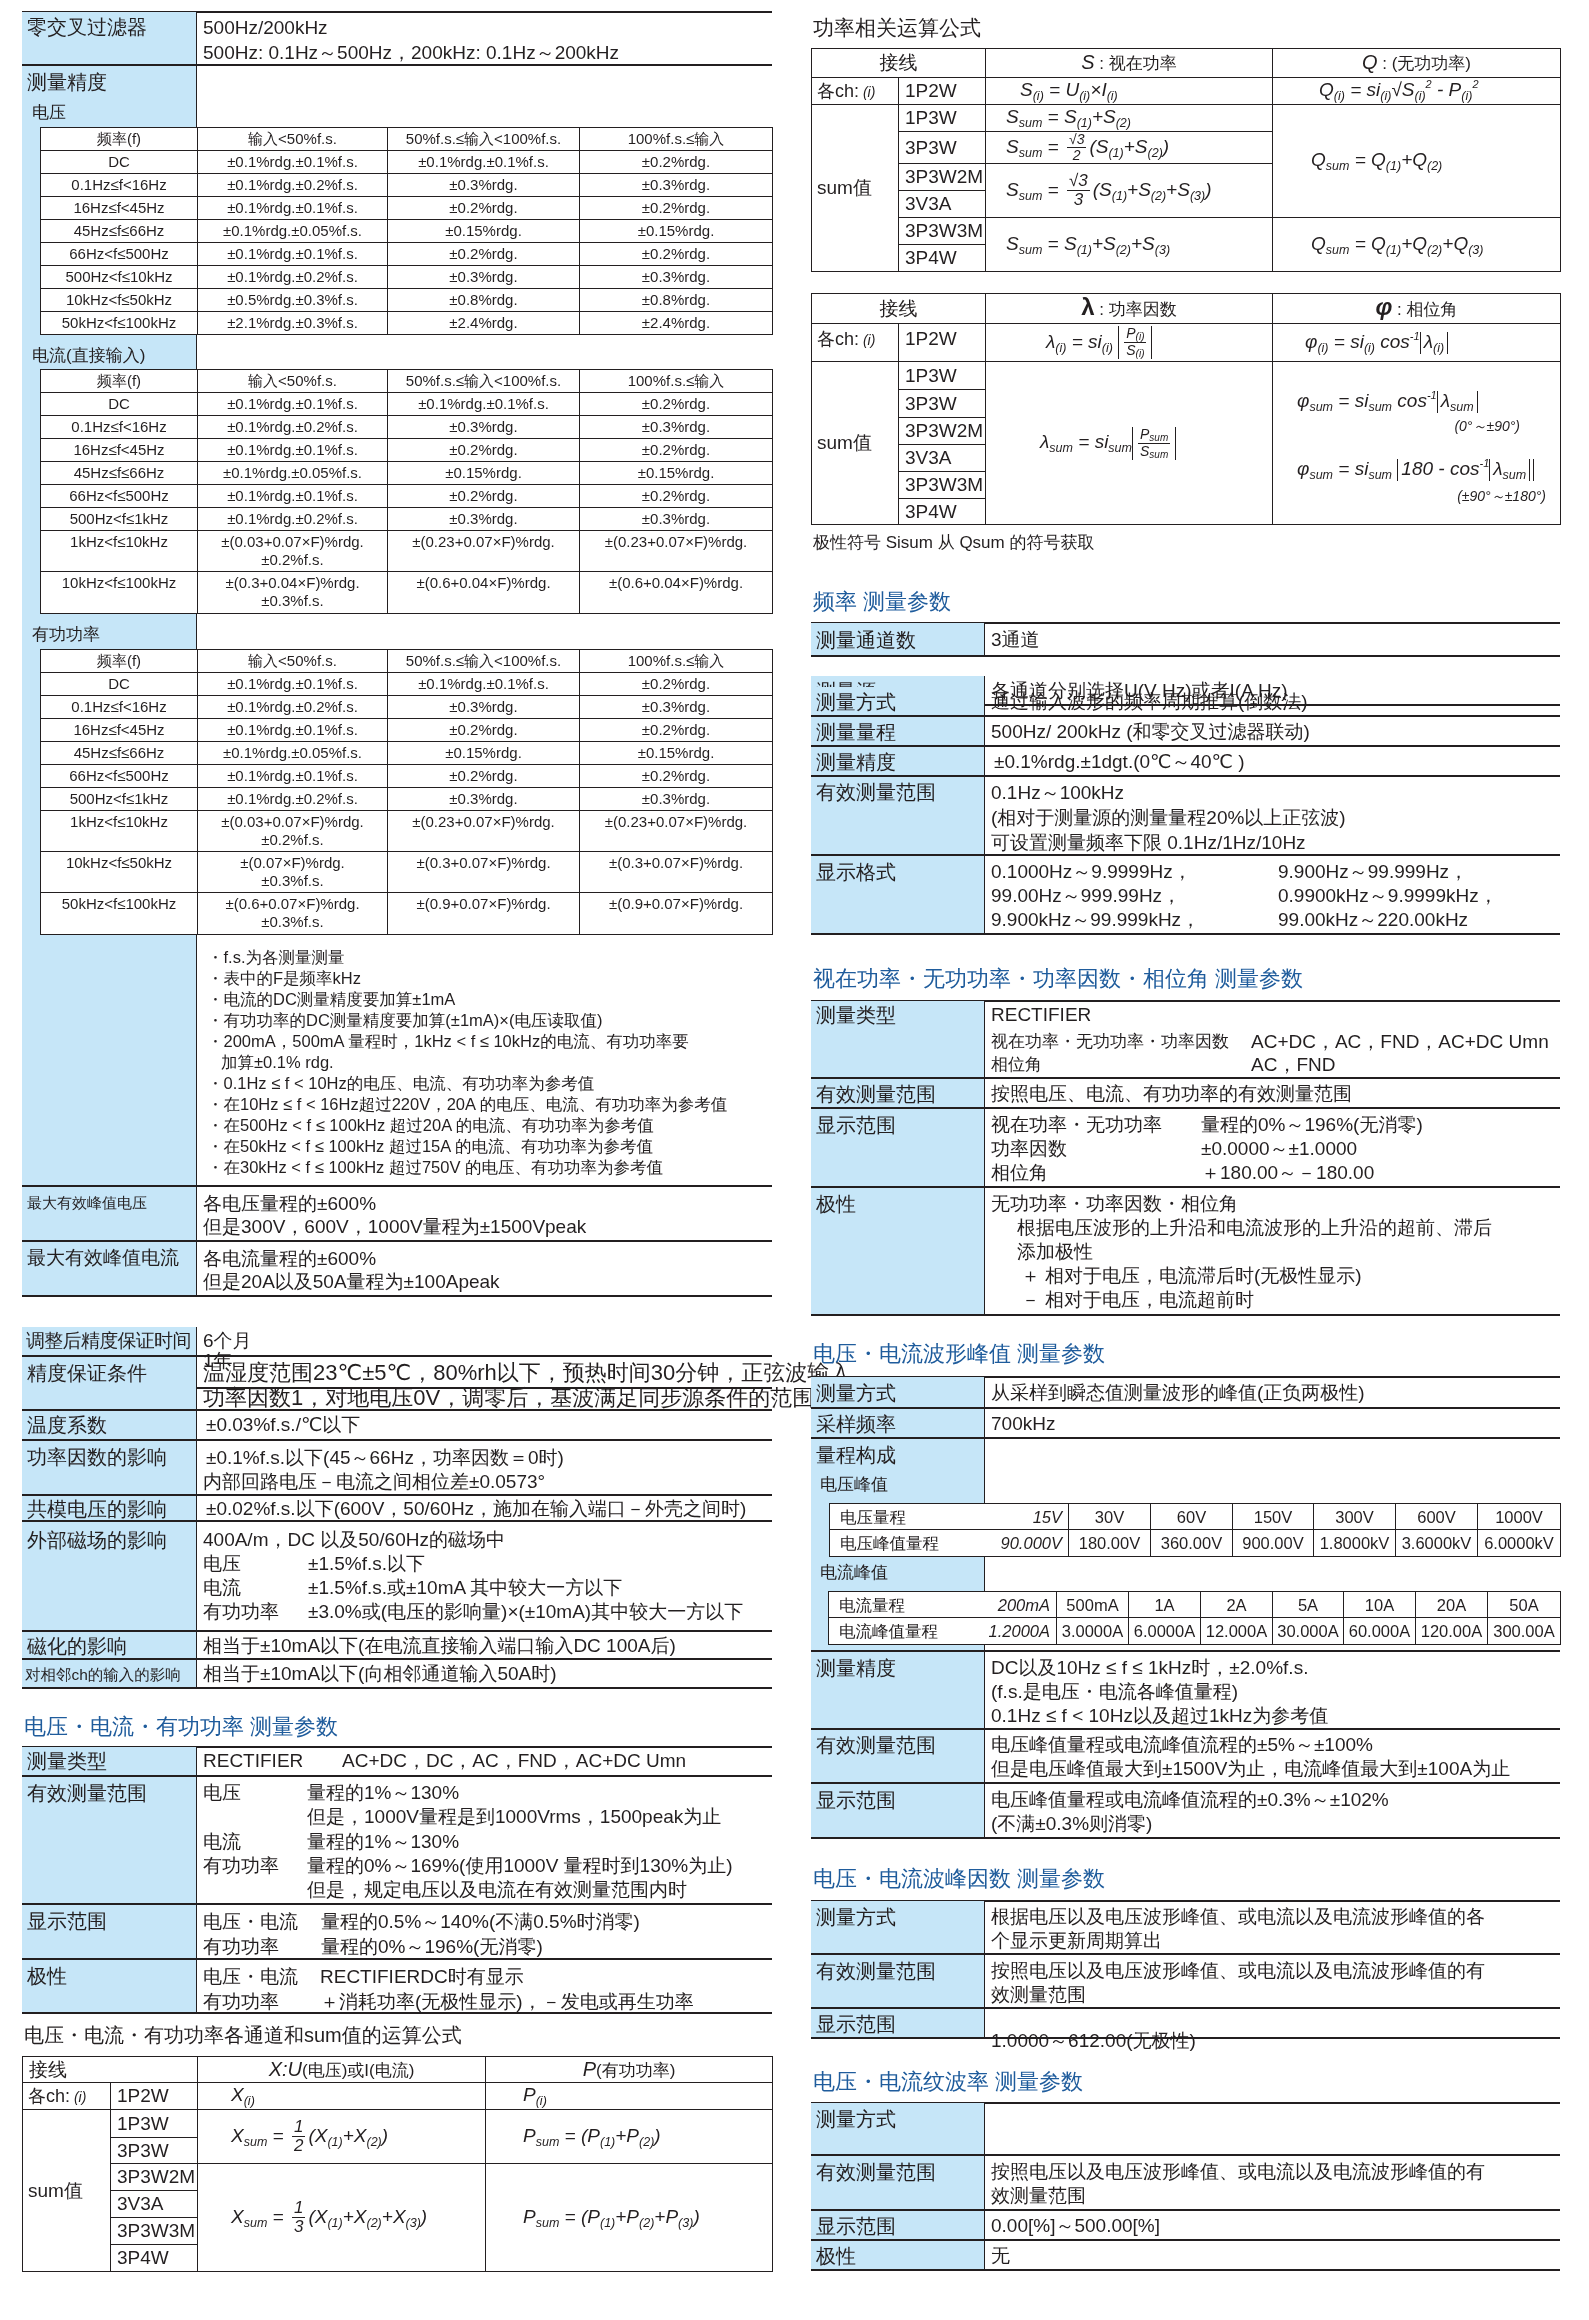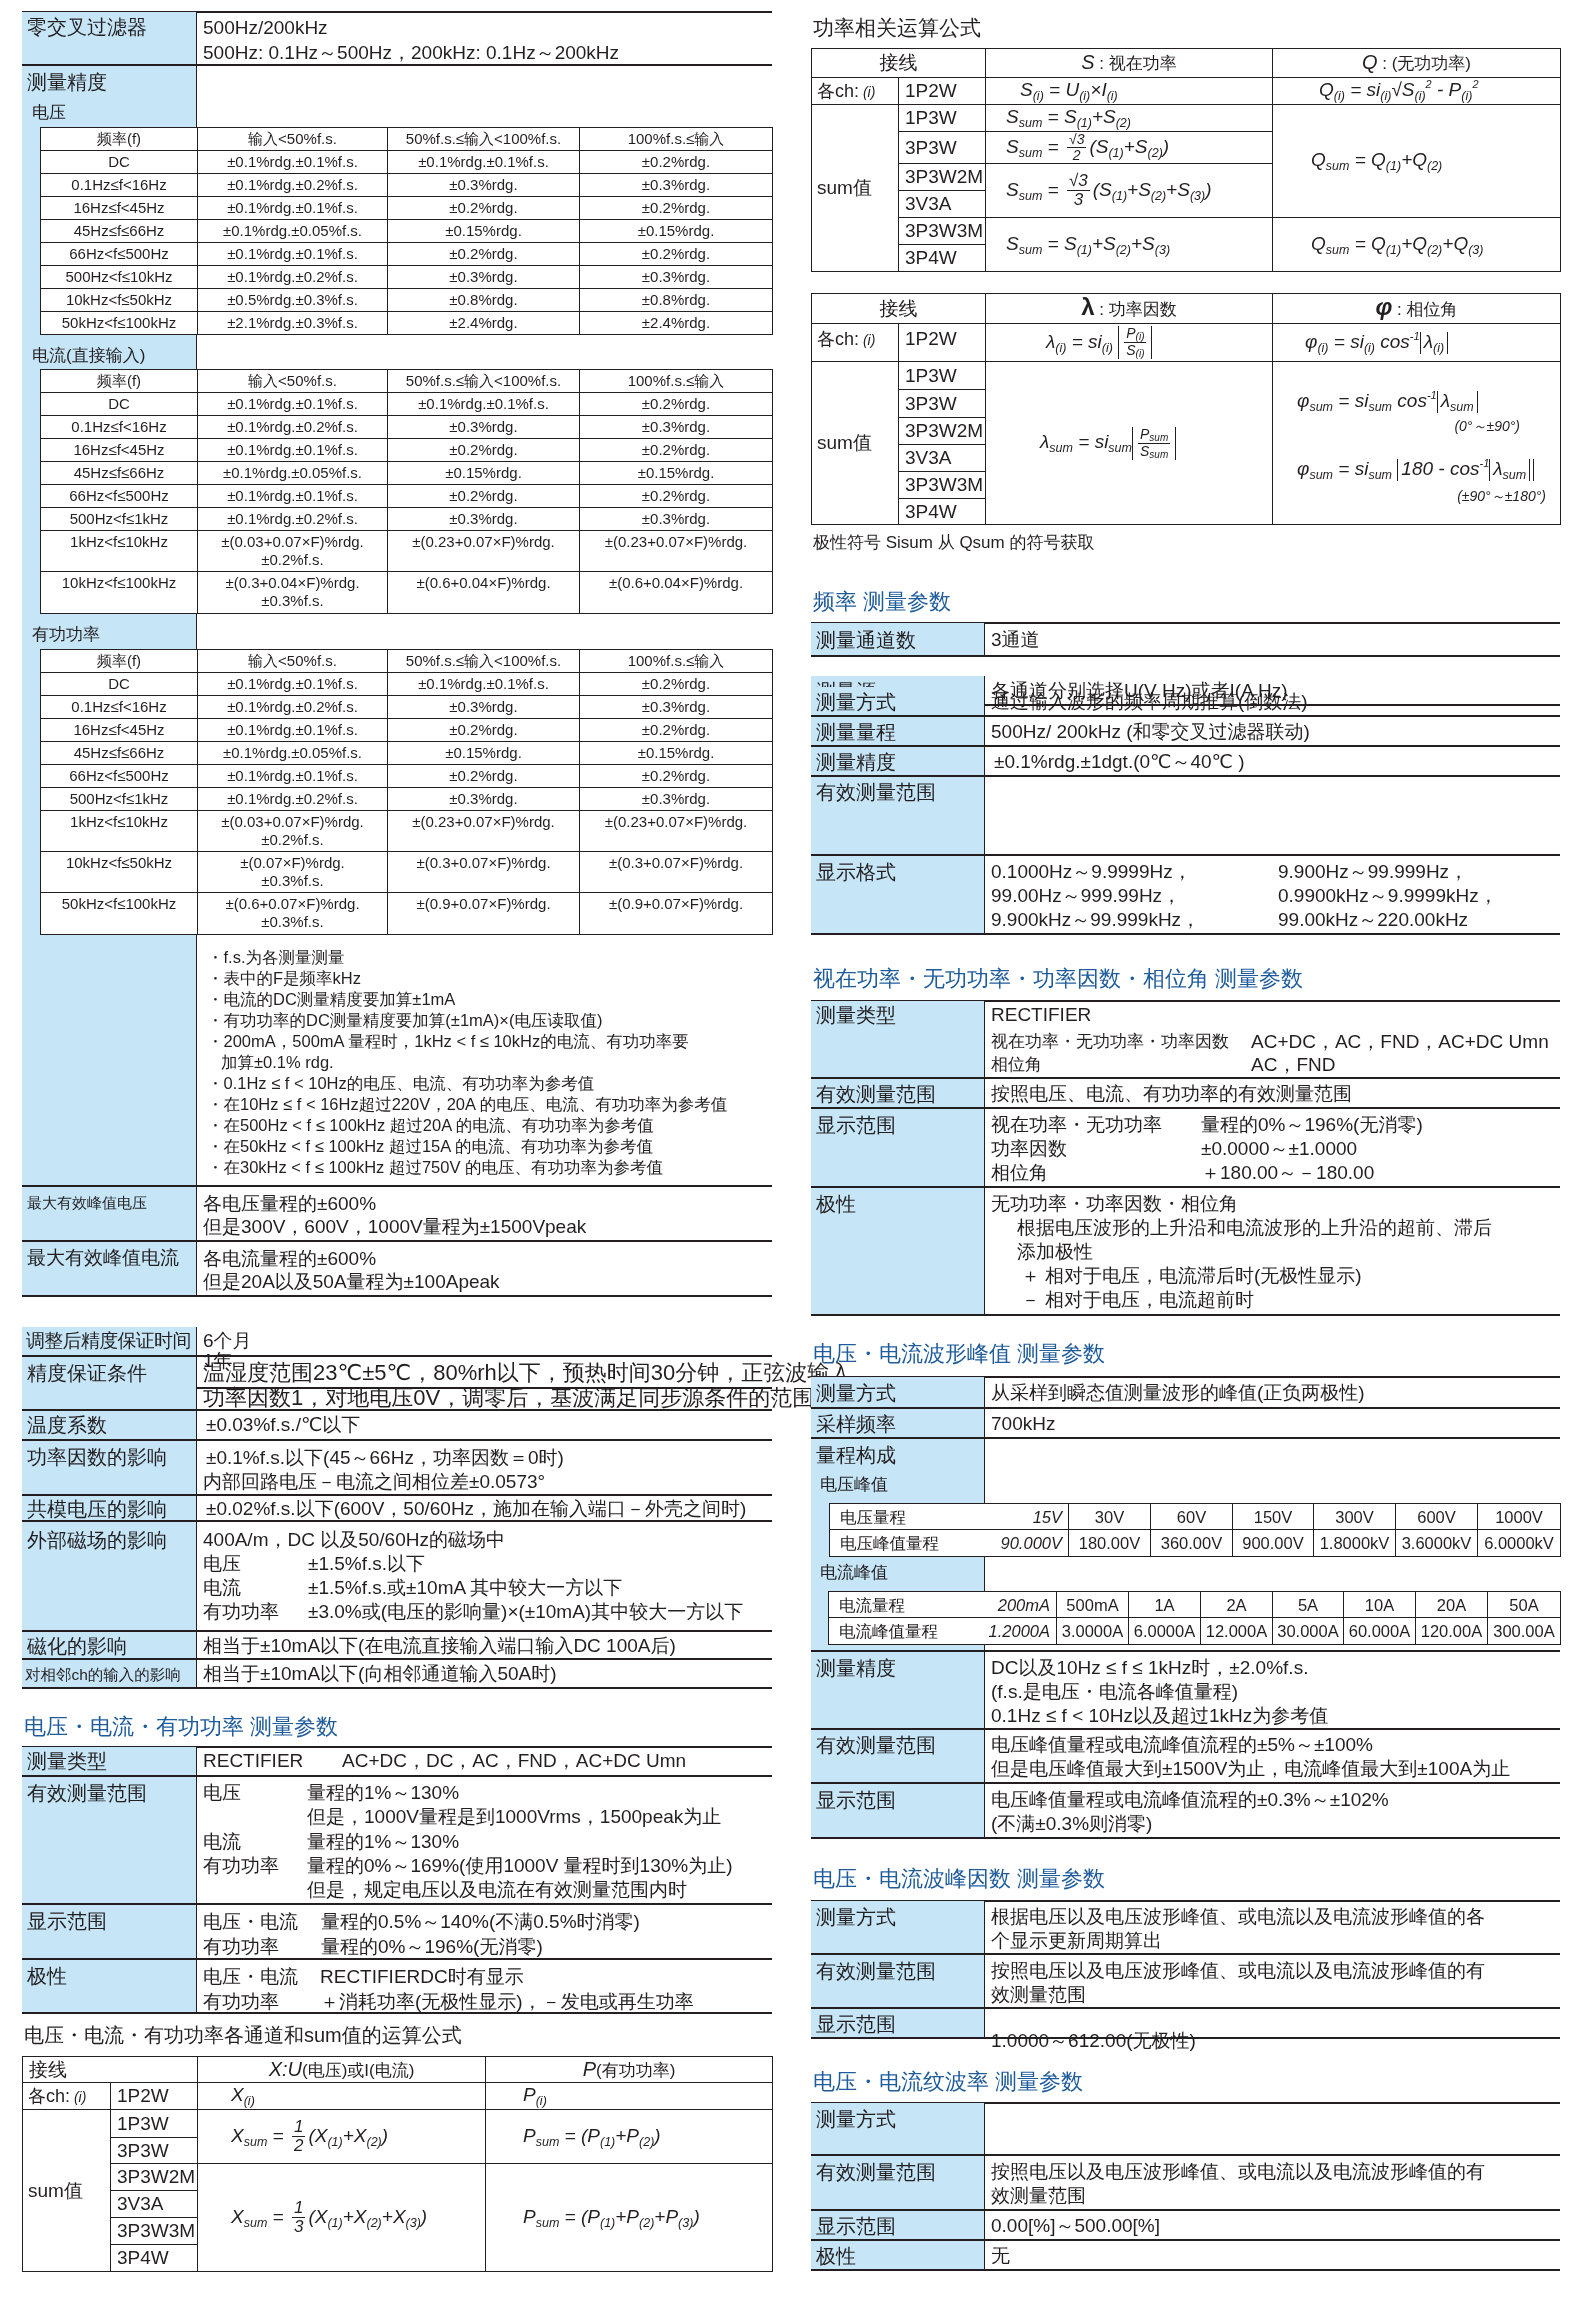--- a/index.html
+++ b/index.html
@@ -615,20 +615,25 @@
   <div class="row" style="top:717px;height:30px">
     <div class="lbl" style="padding-top:3px">测量量程</div>
     <div class="val" style="padding-top:3px">500Hz/ 200kHz (和零交叉过滤器联动)</div>
   </div>
   <div class="row" style="top:747px;height:30px">
     <div class="lbl" style="padding-top:3px">测量精度</div>
     <div class="val" style="padding-top:3px;padding-left:9px">±0.1%rdg.±1dgt.(0℃～40℃ )</div>
   </div>
   <div class="row" style="top:777px;height:79px">
     <div class="lbl" style="padding-top:3px">有效测量范围</div>
+    <div class="val" style="padding-top:3px;line-height:25px">
+      <span class="ln">0.1Hz～100kHz</span>
+      <span class="ln">(相对于测量源的测量量程20%以上正弦波)</span>
+      <span class="ln">可设置测量频率下限  0.1Hz/1Hz/10Hz</span>
+    </div>
   </div>
   <div class="row" style="top:856px;height:79px">
     <div class="lbl" style="padding-top:4px">显示格式</div>
     <div class="val" style="padding-top:4px">
       <div class="kv" style="grid-template-columns:287px 1fr">
         <span>0.1000Hz～9.9999Hz，</span>
           <span>9.900Hz～99.999Hz，</span>
         <span>99.00Hz～999.99Hz，</span>
           <span>0.9900kHz～9.9999kHz，</span>
         <span>9.900kHz～99.999kHz，</span>

